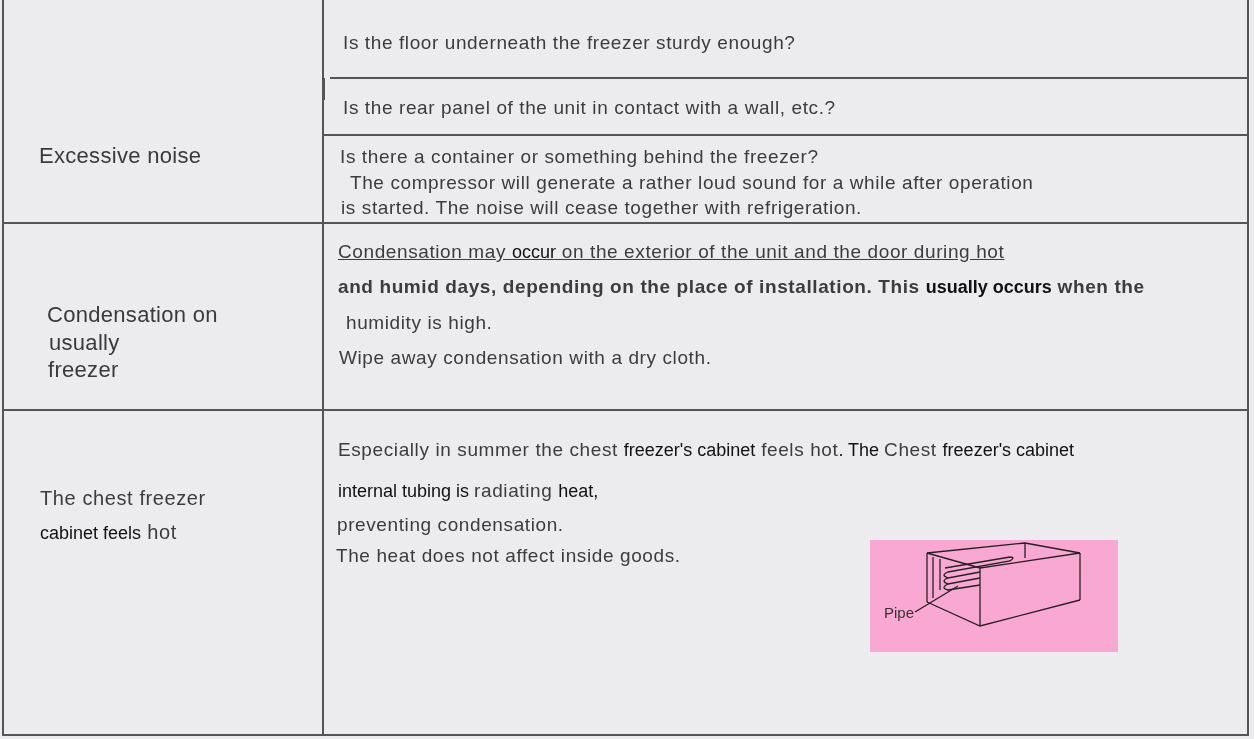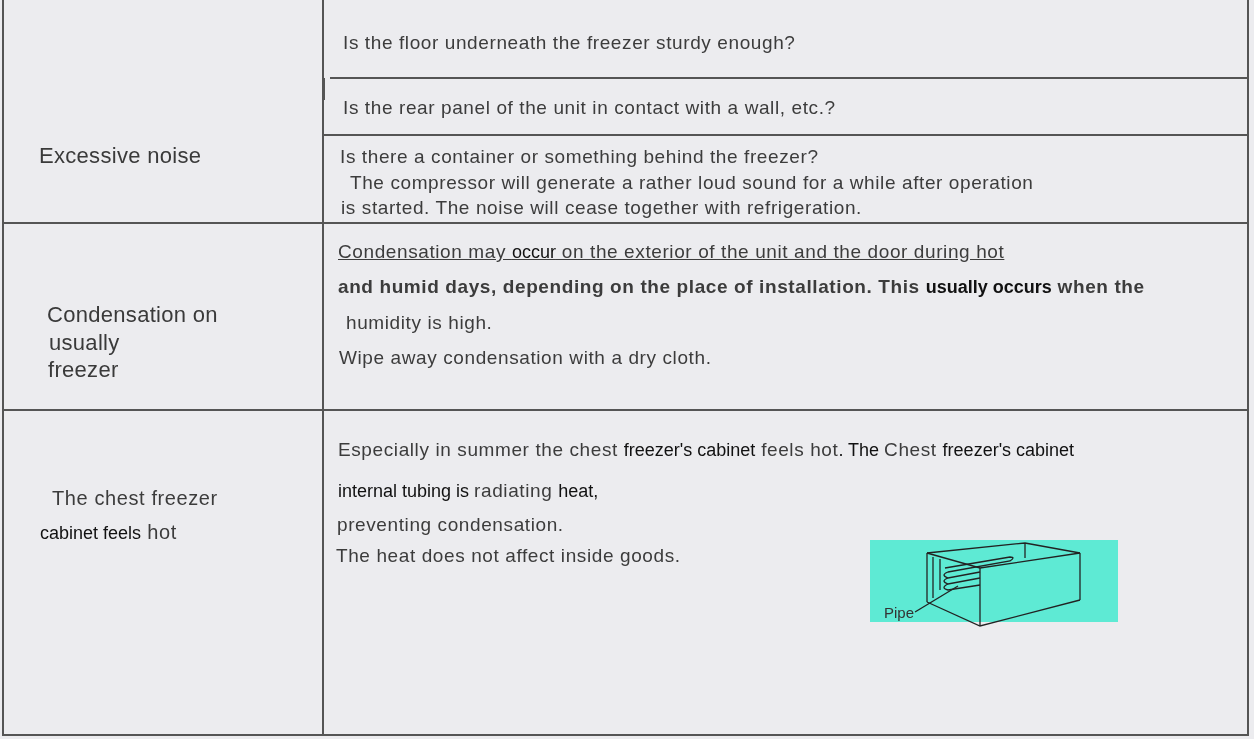--- a/index.html
+++ b/index.html
@@ -14,22 +14,22 @@
     position: absolute; left: 2px; top: 0; width: 1247px; height: 736px;
     border-left: 2px solid #555; border-right: 2px solid #555; border-bottom: 2px solid #555;
     box-sizing: border-box;
   }
   .hline { position: absolute; background: #555; height: 2px; }
   .vline { position: absolute; background: #555; width: 2px; }
   .txt { position: absolute; white-space: nowrap; font-size: 19px; letter-spacing: 0.6px; color: #3c3c3c; }
   .dark { color: #111; letter-spacing: 0; font-size: 18px; }
   .label { position: absolute; font-size: 22px; color: #3a3a3a; letter-spacing: 0.3px; line-height: 26px; }
   .pipe-figure {
-    position: absolute; left: 870px; top: 540px; width: 248px; height: 82px;
-    background: #5eead4;
+    position: absolute; left: 870px; top: 540px; width: 248px; height: 112px;
+    background: #f9a8d4;
   }
   .pipe-label { position: absolute; left: 14px; top: 64px; font-size: 15px; color: #333; }
 </style>
 </head>
 <body>
 
 <div class="table-frame"></div>
 
 <div class="vline" style="left:322px; top:0; height:736px;"></div>
 <div class="hline" style="left:330px; top:77px; width:917px;"></div>
@@ -52,21 +52,21 @@
 
 <div class="txt" style="left:338px; top:241px;text-decoration:underline;">
   <span>Condensation may </span><span class="dark">occur</span><span> on the exterior of the unit and the door during hot</span>
 </div>
 <div class="txt" style="left:338px; top:276px;font-weight:bold;">
   <span>and humid days, depending on the place of installation. This </span><span class="dark">usually occurs</span><span> when the</span>
 </div>
 <div class="txt" style="left:346px; top:312px;">humidity is high.</div>
 <div class="txt" style="left:339px; top:347px;text-align:right;">Wipe away condensation with a dry cloth.</div>
 
-<div class="txt" style="left:52px; top:487px; font-size:20px;text-align:right;">The chest freezer</div>
+<div class="txt" style="left:40px; top:487px; font-size:20px;text-align:right;">The chest freezer</div>
 <div class="txt" style="left:40px; top:521px; font-size:20px;">
   <span class="dark">cabinet feels</span><span> hot</span>
 </div>
 
 <div class="txt" style="left:338px; top:439px;">
   <span>Especially in summer the chest </span><span class="dark">freezer's cabinet</span><span> feels hot</span><span class="dark">.  The </span><span>Chest </span><span class="dark">freezer's cabinet</span>
 </div>
 <div class="txt" style="left:338px; top:480px;">
   <span class="dark">internal tubing is </span><span>radiating </span><span class="dark">heat,</span>
 </div>

